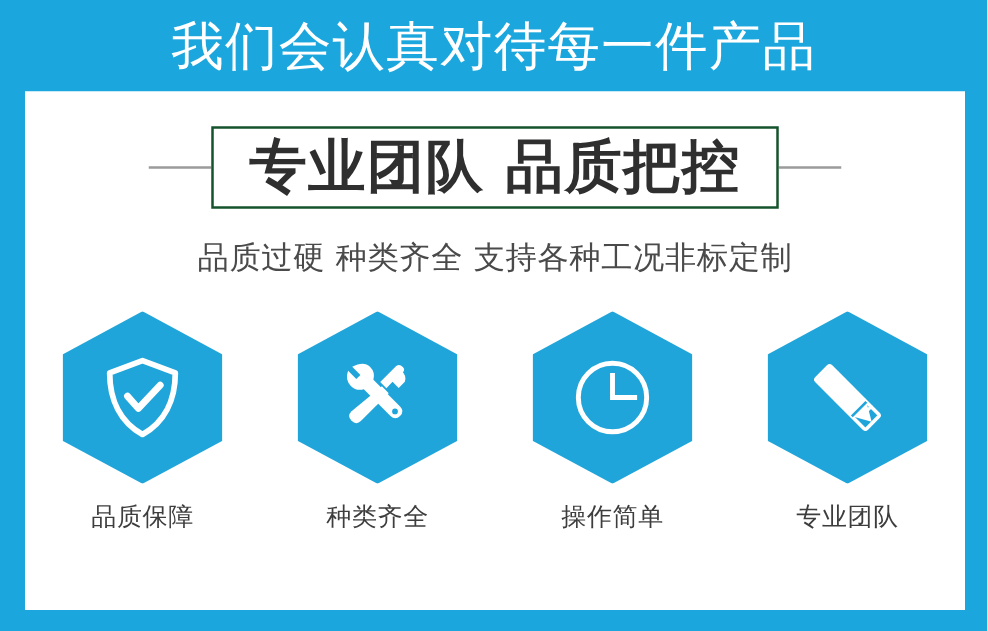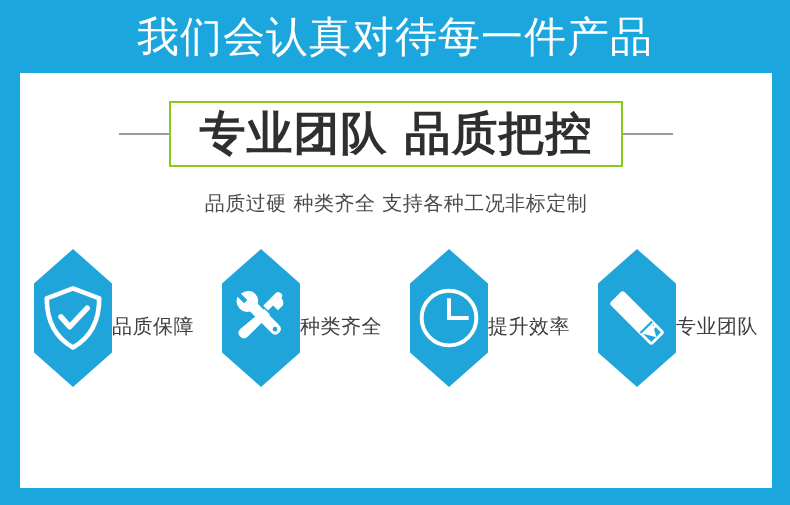--- a/index.html
+++ b/index.html
@@ -64,21 +64,21 @@
     align-items: center;
     justify-content: center;
   }
   .rule {
     width: 62px;
     height: 2px;
     background: #9b9b9b;
     flex: 0 0 auto;
   }
   .title-box {
-    border: 2px solid #84cc16;
+    border: 2px solid #14532d;
     padding: 7px 28px 9px 28px;
     margin: 0 -12px;
     position: relative;
     z-index: 2;
     background: #ffffff;
     display: flex;
     align-items: center;
     justify-content: center;
   }
   .title-text {
@@ -92,40 +92,40 @@
 
   
   .subtitle-wrap {
     position: absolute;
     left: 0;
     top: 118px;
     width: 752px;
     text-align: center;
   }
   .subtitle-text {
-    font-size: 20px;
+    font-size: 25px;
     color: #4a4a4a;
     letter-spacing: 0.5px;
     line-height: 1.2;
   }
 
   
   .features {
     position: absolute;
     left: 0;
     top: 176px;
     width: 752px;
     display: flex;
     justify-content: space-around;
     align-items: flex-start;
   }
   .feature {
     width: 160px;
     display: flex;
-    flex-direction: row;
+    flex-direction: column;
     align-items: center;
   }
   .hex {
     width: 128px;
     height: 138px;
     position: relative;
     display: flex;
     align-items: center;
     justify-content: center;
   }
@@ -210,21 +210,21 @@
       </div>
 
       <div class="feature">
         <div class="hex">
           <div class="hex-shape"></div>
           <svg class="hex-icon" viewBox="0 0 64 64">
             <circle cx="32" cy="32" r="25" fill="none" stroke="#ffffff" stroke-width="3.6"></circle>
             <path d="M32 14 L32 32 L50 32" fill="none" stroke="#ffffff" stroke-width="3.6" stroke-linecap="butt" stroke-linejoin="miter"></path>
           </svg>
         </div>
-        <div class="feature-label">提升效率</div>
+        <div class="feature-label">操作简单</div>
       </div>
 
       <div class="feature">
         <div class="hex">
           <div class="hex-shape"></div>
           <svg class="hex-icon" viewBox="0 0 64 64">
 
             <g transform="rotate(45 32 32)">
               <rect x="6" y="24.5" width="52" height="15" rx="1.5" fill="none" stroke="#ffffff" stroke-width="2.6"></rect>
               <g stroke="#ffffff" stroke-width="2.2" stroke-linecap="round">

